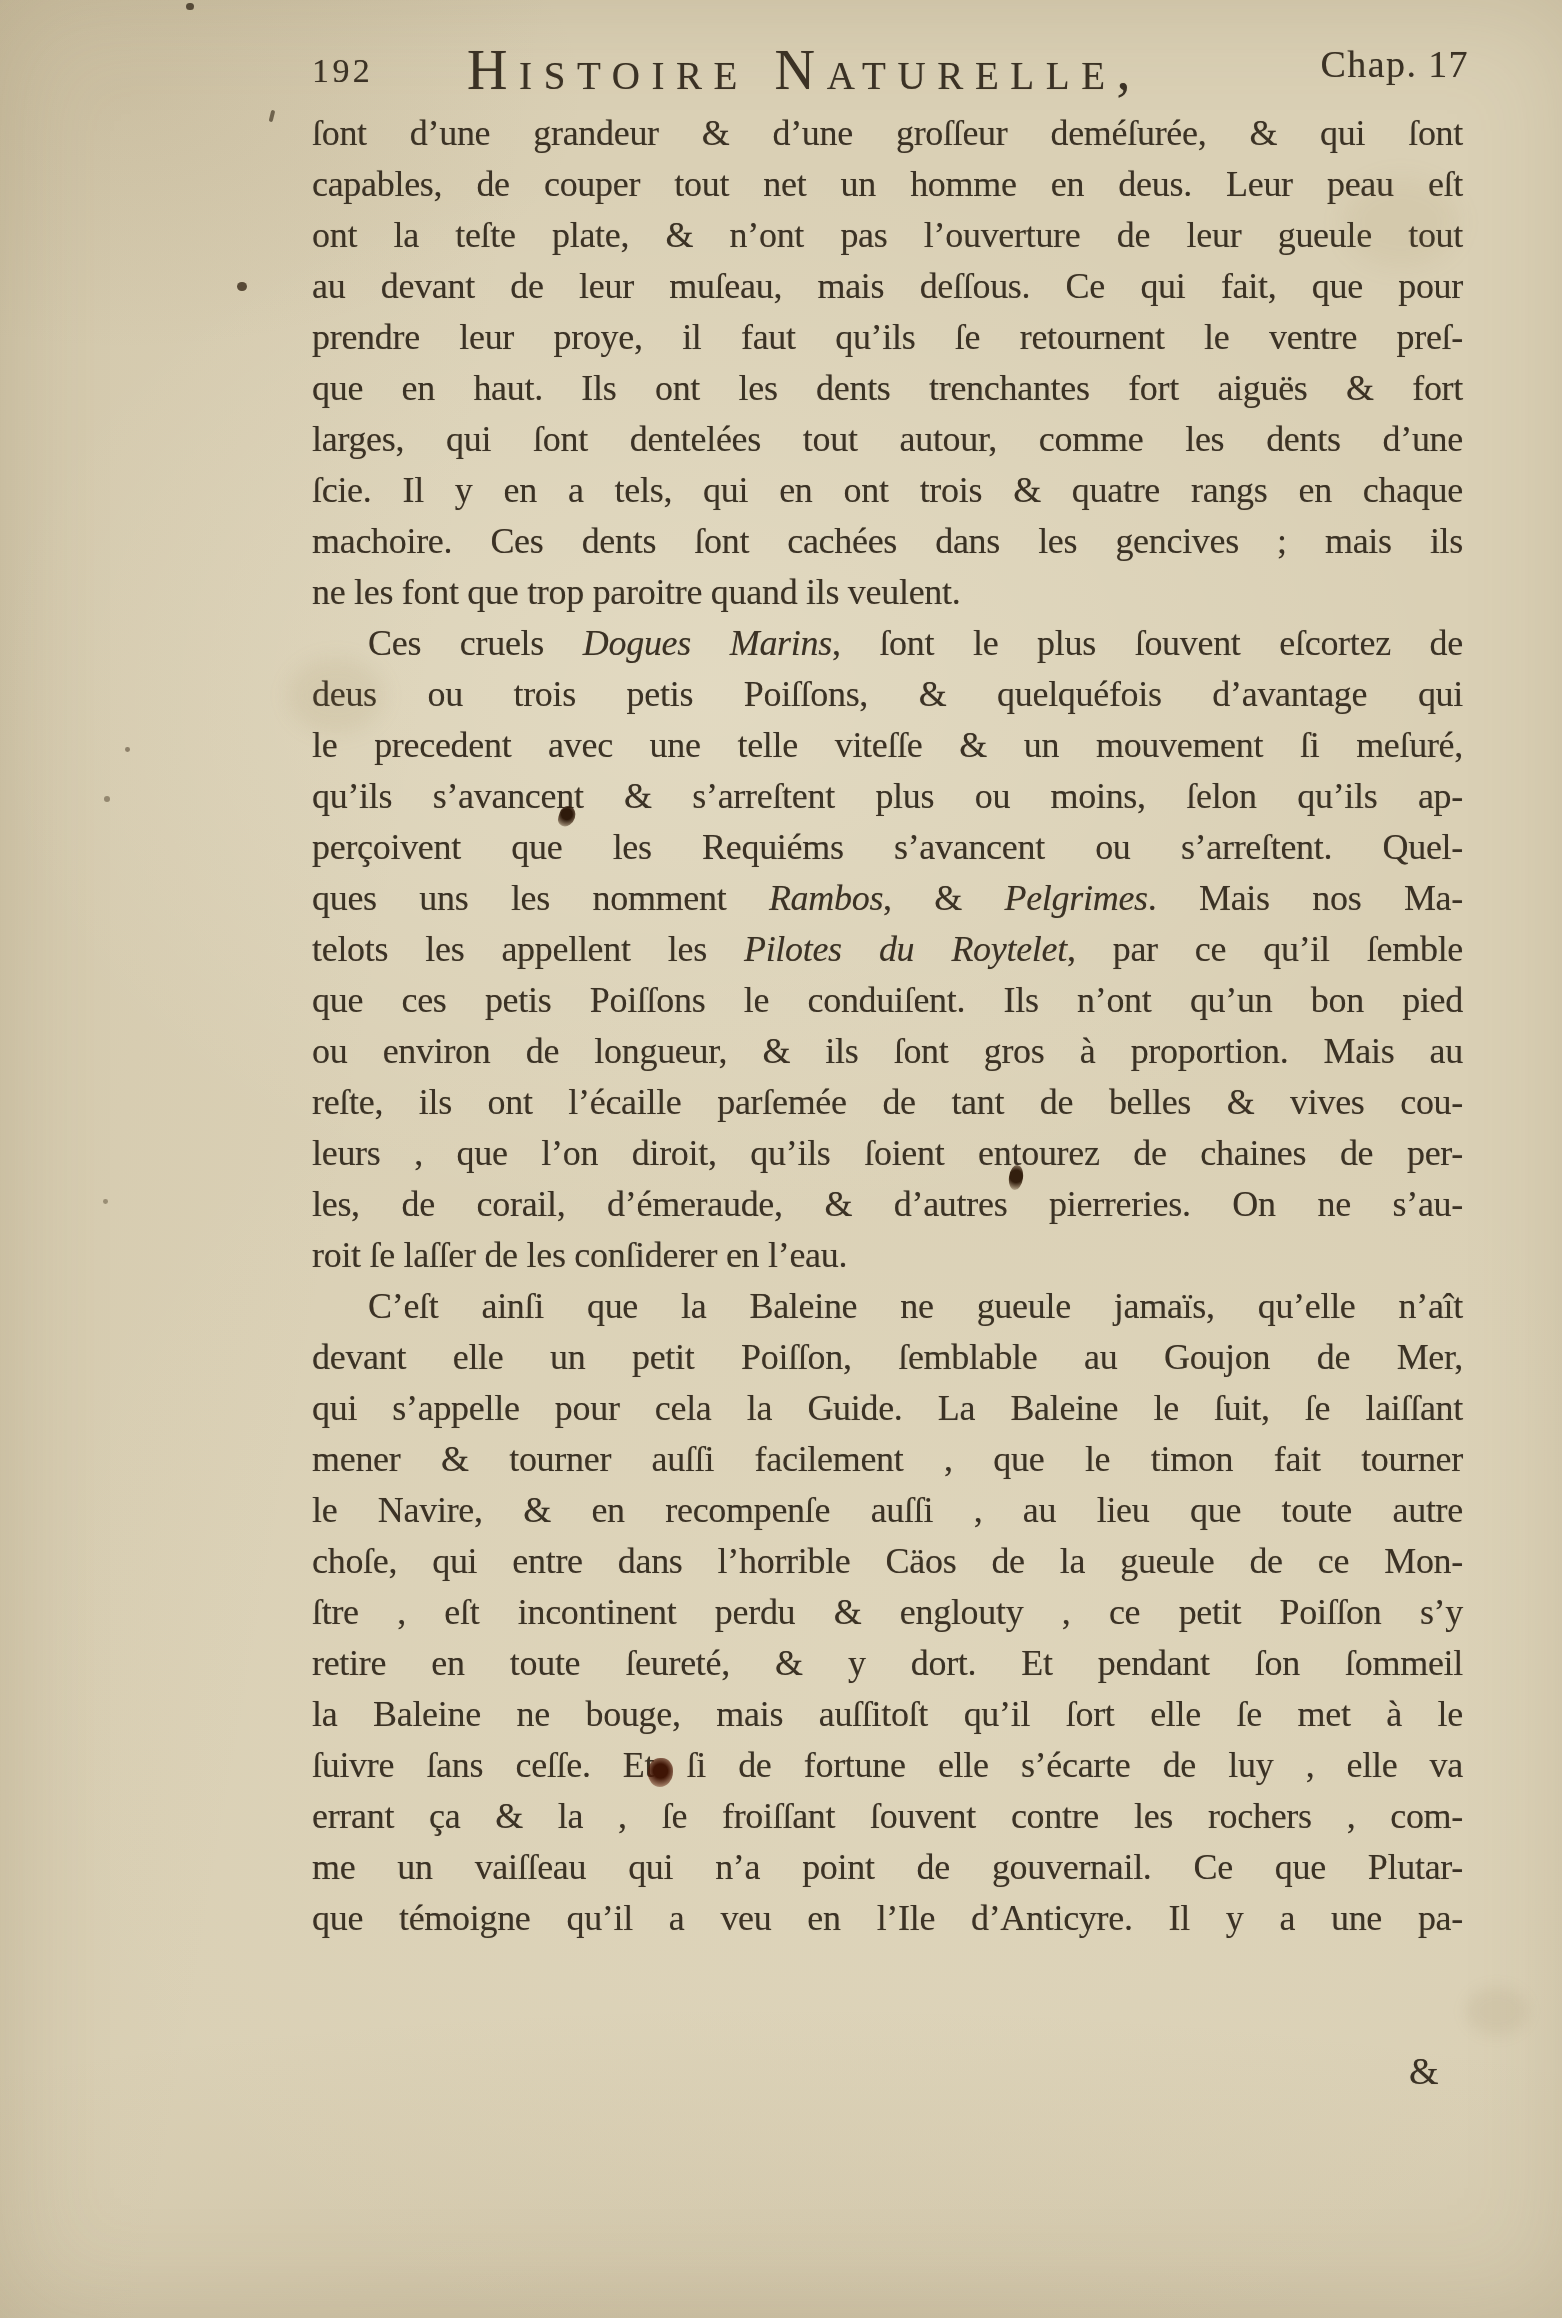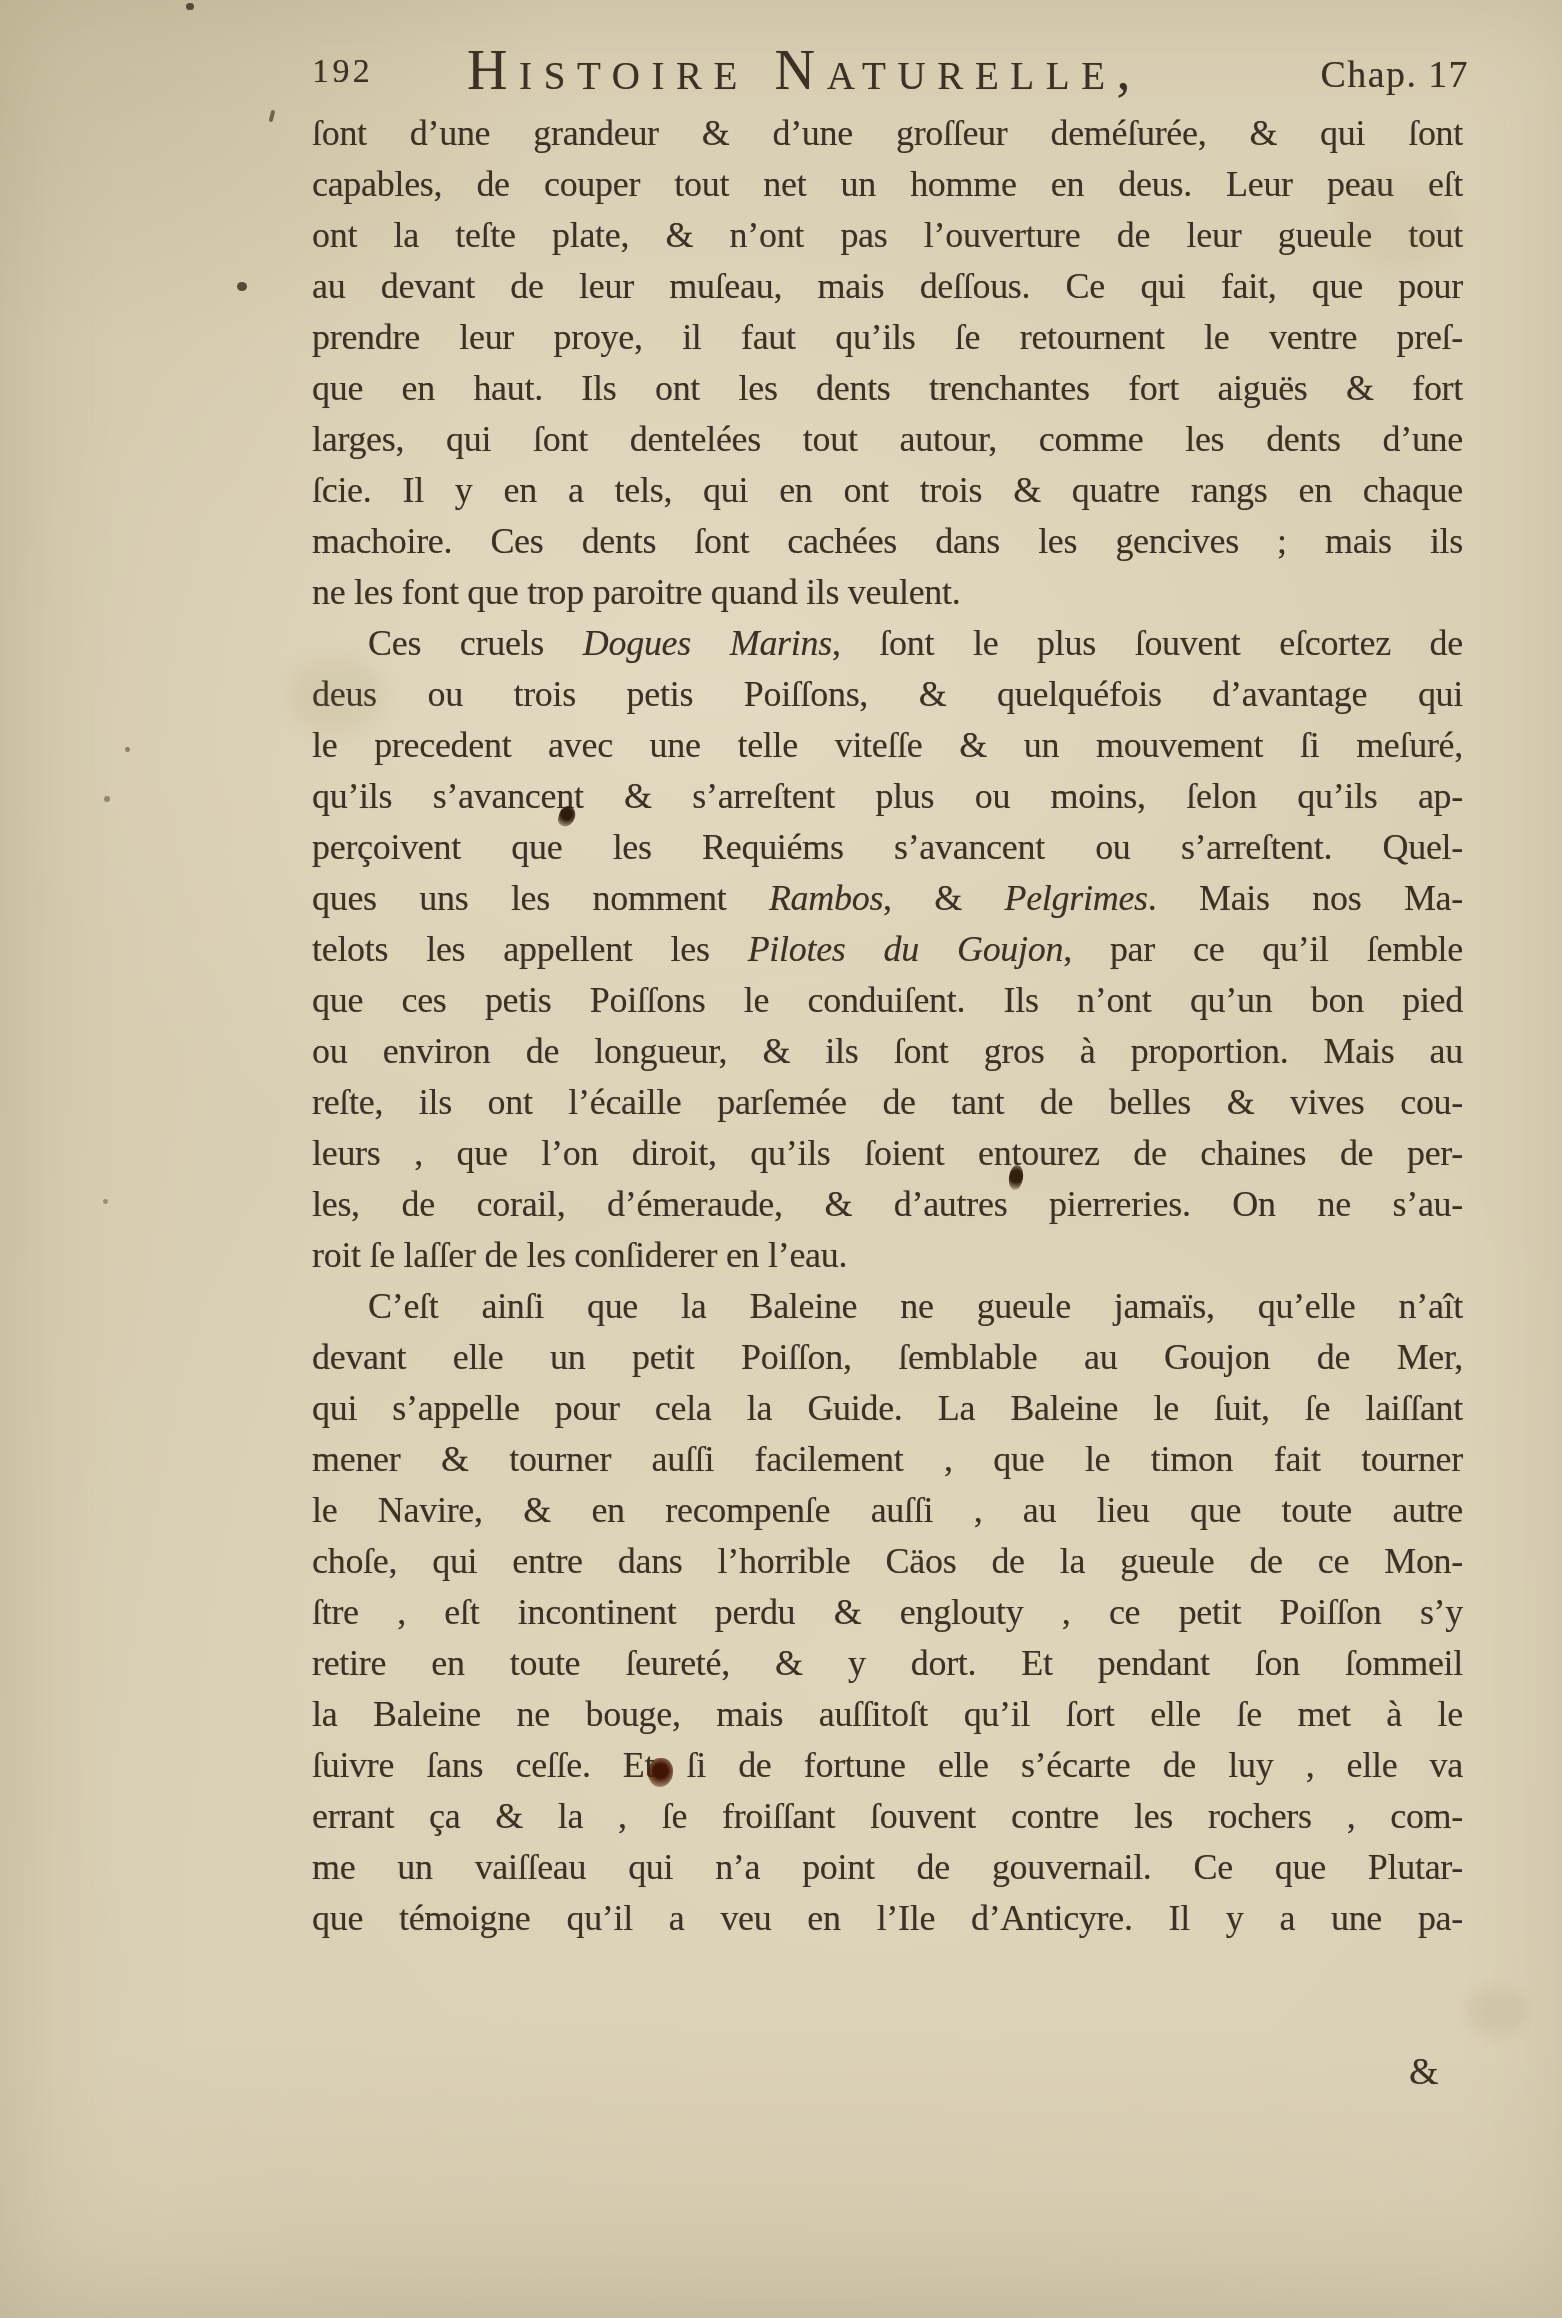--- a/index.html
+++ b/index.html
@@ -48,21 +48,20 @@
     letter-spacing: 11.6px;
     text-shadow: 0 0 0.7px rgba(59,50,37,0.45);
   }
   .header-chap {
     position: absolute;
     right: 0;
     top: 4.1px;
     font-size: 38px;
     letter-spacing: 1.4px;
     text-shadow: 0 0 0.7px rgba(59,50,37,0.45);
-    margin-top: 10px;
   }
   .text-block {
     position: absolute;
     left: 312px;
     top: 108px;
     width: 1151px;
   }
   .line {
     width: 1151px;
     font-size: 36px;
@@ -128,21 +127,21 @@
       <div class="line"><span>larges, qui ſont dentelées tout autour, comme les dents d’une</span></div>
       <div class="line"><span>ſcie.  Il y en a tels, qui en ont trois &amp; quatre rangs en chaque</span></div>
       <div class="line"><span>machoire.  Ces dents ſont cachées dans les gencives ; mais ils</span></div>
       <div class="line endline"><span>ne les font que trop paroitre quand ils veulent.</span></div>
       <div class="line indent"><span>Ces cruels </span><span class="it">Dogues Marins</span><span>, ſont le plus ſouvent eſcortez de</span></div>
       <div class="line"><span>deus ou trois petis Poiſſons,  &amp; quelquéfois d’avantage qui</span></div>
       <div class="line"><span>le precedent avec une telle viteſſe &amp; un mouvement ſi meſuré,</span></div>
       <div class="line"><span>qu’ils s’avancent &amp;  s’arreſtent plus ou moins,  ſelon qu’ils ap-</span></div>
       <div class="line"><span>perçoivent que les Requiéms s’avancent ou s’arreſtent. Quel-</span></div>
       <div class="line"><span>ques uns les nomment </span><span class="it">Rambos</span><span>, &amp; </span><span class="it">Pelgrimes</span><span>.  Mais nos Ma-</span></div>
-      <div class="line"><span>telots les appellent les </span><span class="it">Pilotes du Goujon</span><span>, par ce qu’il ſemble</span></div>
+      <div class="line"><span>telots les appellent les </span><span class="it">Pilotes du Roytelet</span><span>, par ce qu’il ſemble</span></div>
       <div class="line"><span>que ces petis Poiſſons le conduiſent.  Ils n’ont qu’un bon pied</span></div>
       <div class="line"><span>ou environ de longueur, &amp; ils ſont gros à proportion.  Mais au</span></div>
       <div class="line"><span>reſte, ils ont l’écaille parſemée de  tant  de  belles  &amp;  vives cou-</span></div>
       <div class="line"><span>leurs ,  que l’on diroit, qu’ils ſoient entourez de chaines de per-</span></div>
       <div class="line"><span>les,  de corail,  d’émeraude,  &amp;  d’autres pierreries.   On ne s’au-</span></div>
       <div class="line endline"><span>roit ſe laſſer de les conſiderer en l’eau.</span></div>
       <div class="line indent"><span>C’eſt ainſi que  la  Baleine  ne  gueule  jamaïs,  qu’elle  n’aît</span></div>
       <div class="line"><span>devant elle un petit Poiſſon,  ſemblable  au  Goujon  de Mer,</span></div>
       <div class="line"><span>qui s’appelle pour cela la Guide.  La Baleine le ſuit, ſe laiſſant</span></div>
       <div class="line"><span>mener  &amp;  tourner auſſi facilement ,   que  le timon fait  tourner</span></div>

